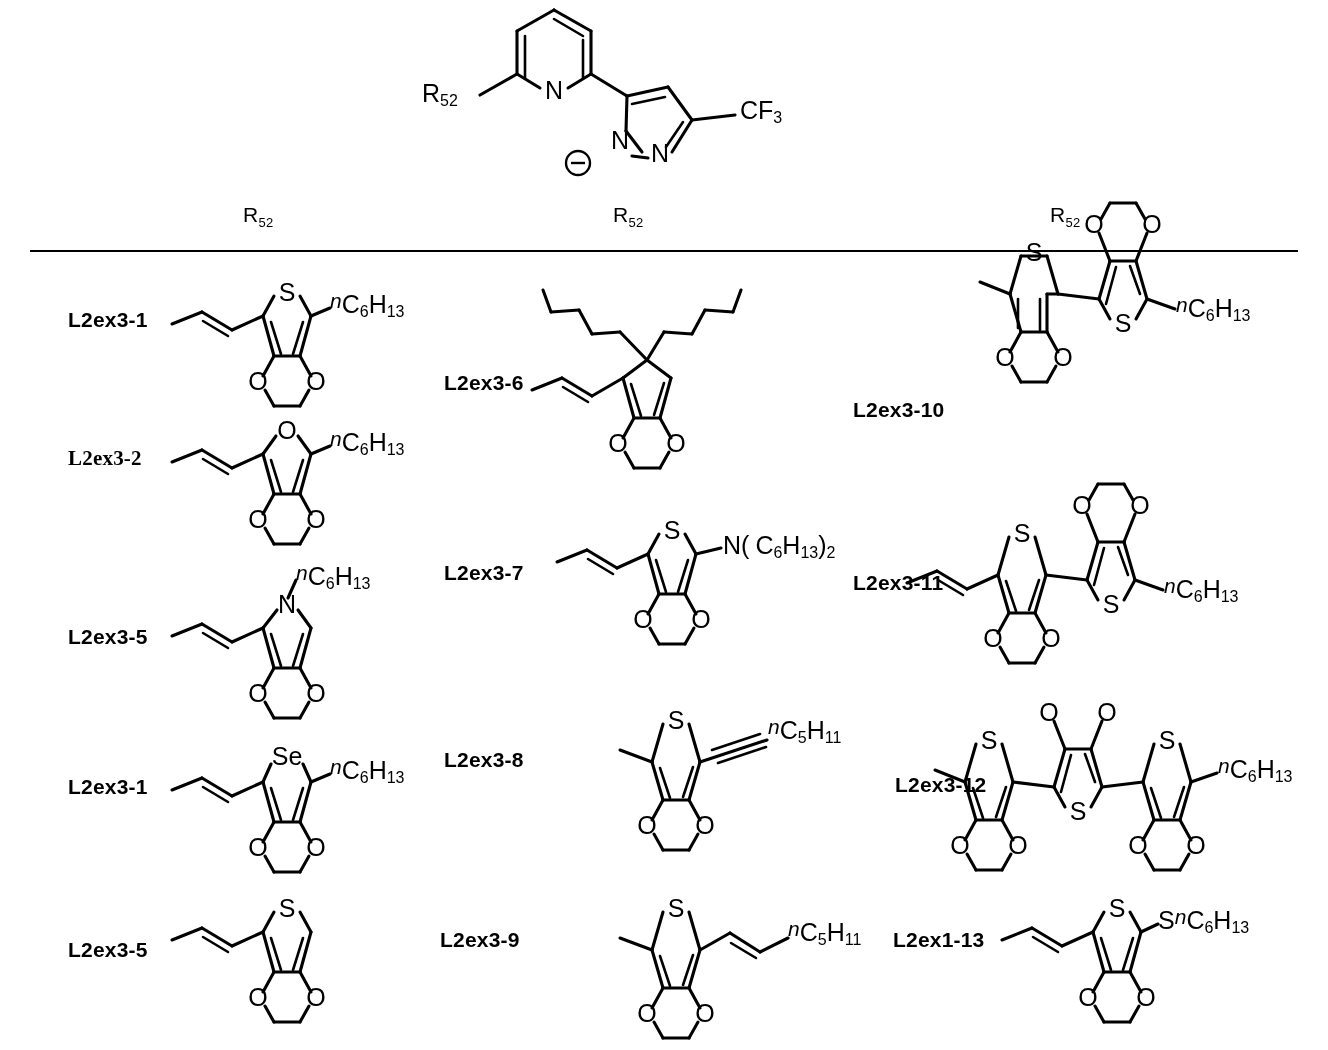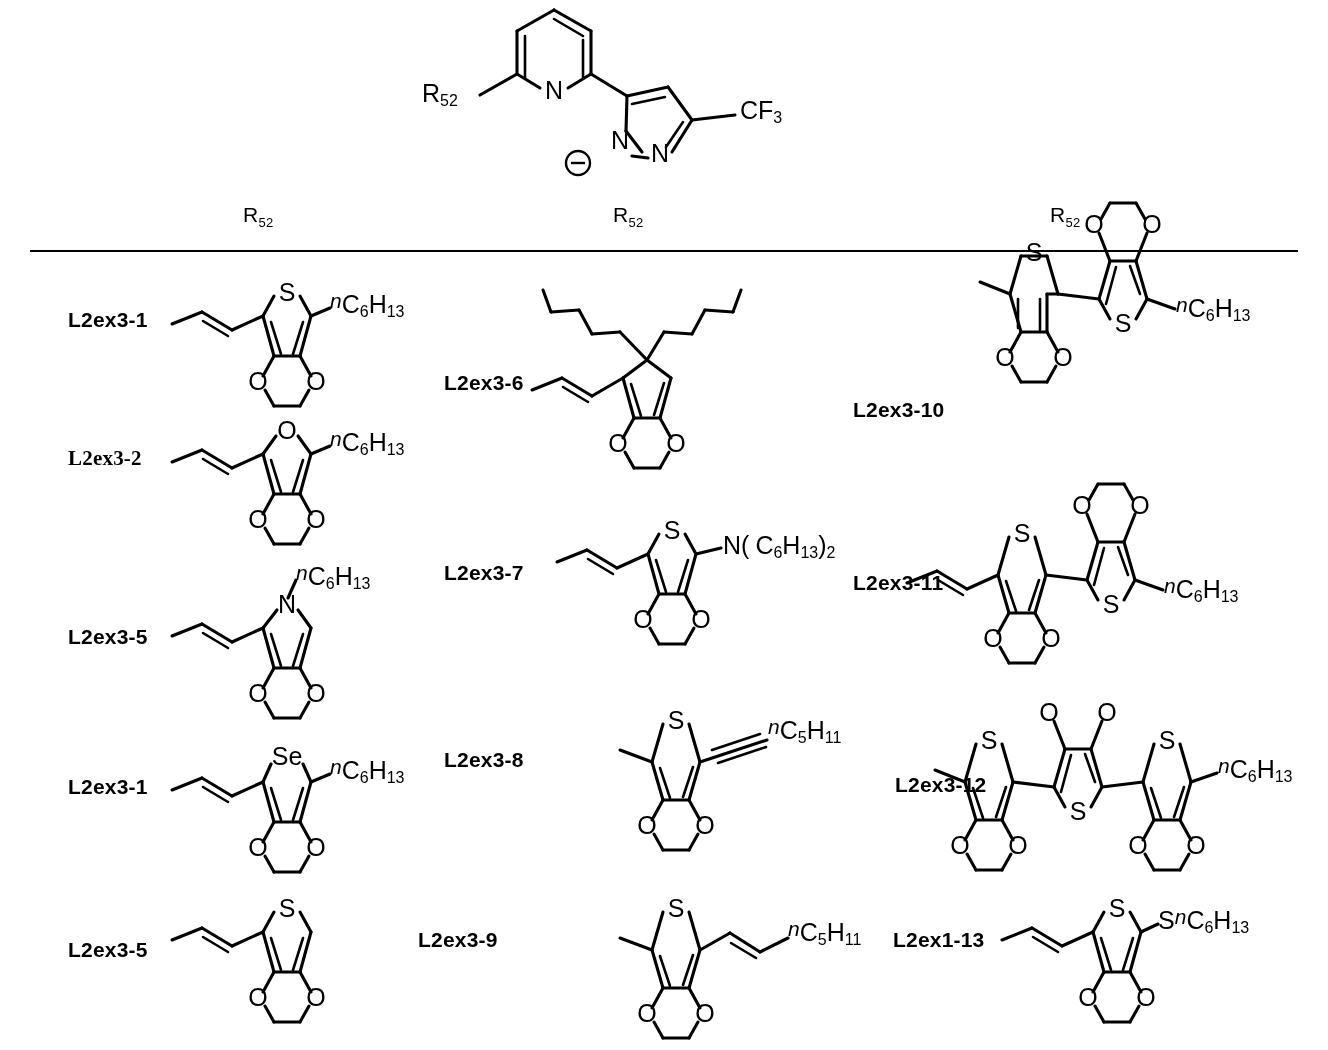--- a/index.html
+++ b/index.html
@@ -297,21 +297,21 @@
       <path class="bond" d="M110,52 L177,30"></path>
       <path class="bond-t" d="M122,40 L170,24"></path>
       <path class="bond-t" d="M128,53 L176,37"></path>
       <text class="atom" x="86" y="12">S</text>
       <text class="atom" x="57" y="117">O</text>
       <text class="atom" x="115" y="117">O</text>
       <text class="grp" x="178" y="22"><tspan class="it" dy="-4">n</tspan><tspan dy="4">C</tspan><tspan class="sb" dy="7">5</tspan><tspan dy="-7">H</tspan><tspan class="sb" dy="7">11</tspan></text>
     </svg>
   </div>
 
-  <div class="abs lbl" style="left:418px;top:928px;">L2ex3-9</div>
+  <div class="abs lbl" style="left:440px;top:928px;">L2ex3-9</div>
   <div class="abs" style="left:590px;top:898px;">
     <svg width="280" height="140" viewBox="0 0 280 140">
       <path class="bond" d="M30,40 L62,52"></path>
       <path class="bond" d="M62,52 L73,14"></path>
       <path class="bond" d="M99,14 L110,52"></path>
       <path class="bond" d="M62,52 L73,90"></path>
       <path class="bond-t" d="M70,58 L80,88"></path>
       <path class="bond" d="M110,52 L99,90"></path>
       <path class="bond-t" d="M103,57 L93,87"></path>
       <path class="bond" d="M73,90 L99,90"></path>

